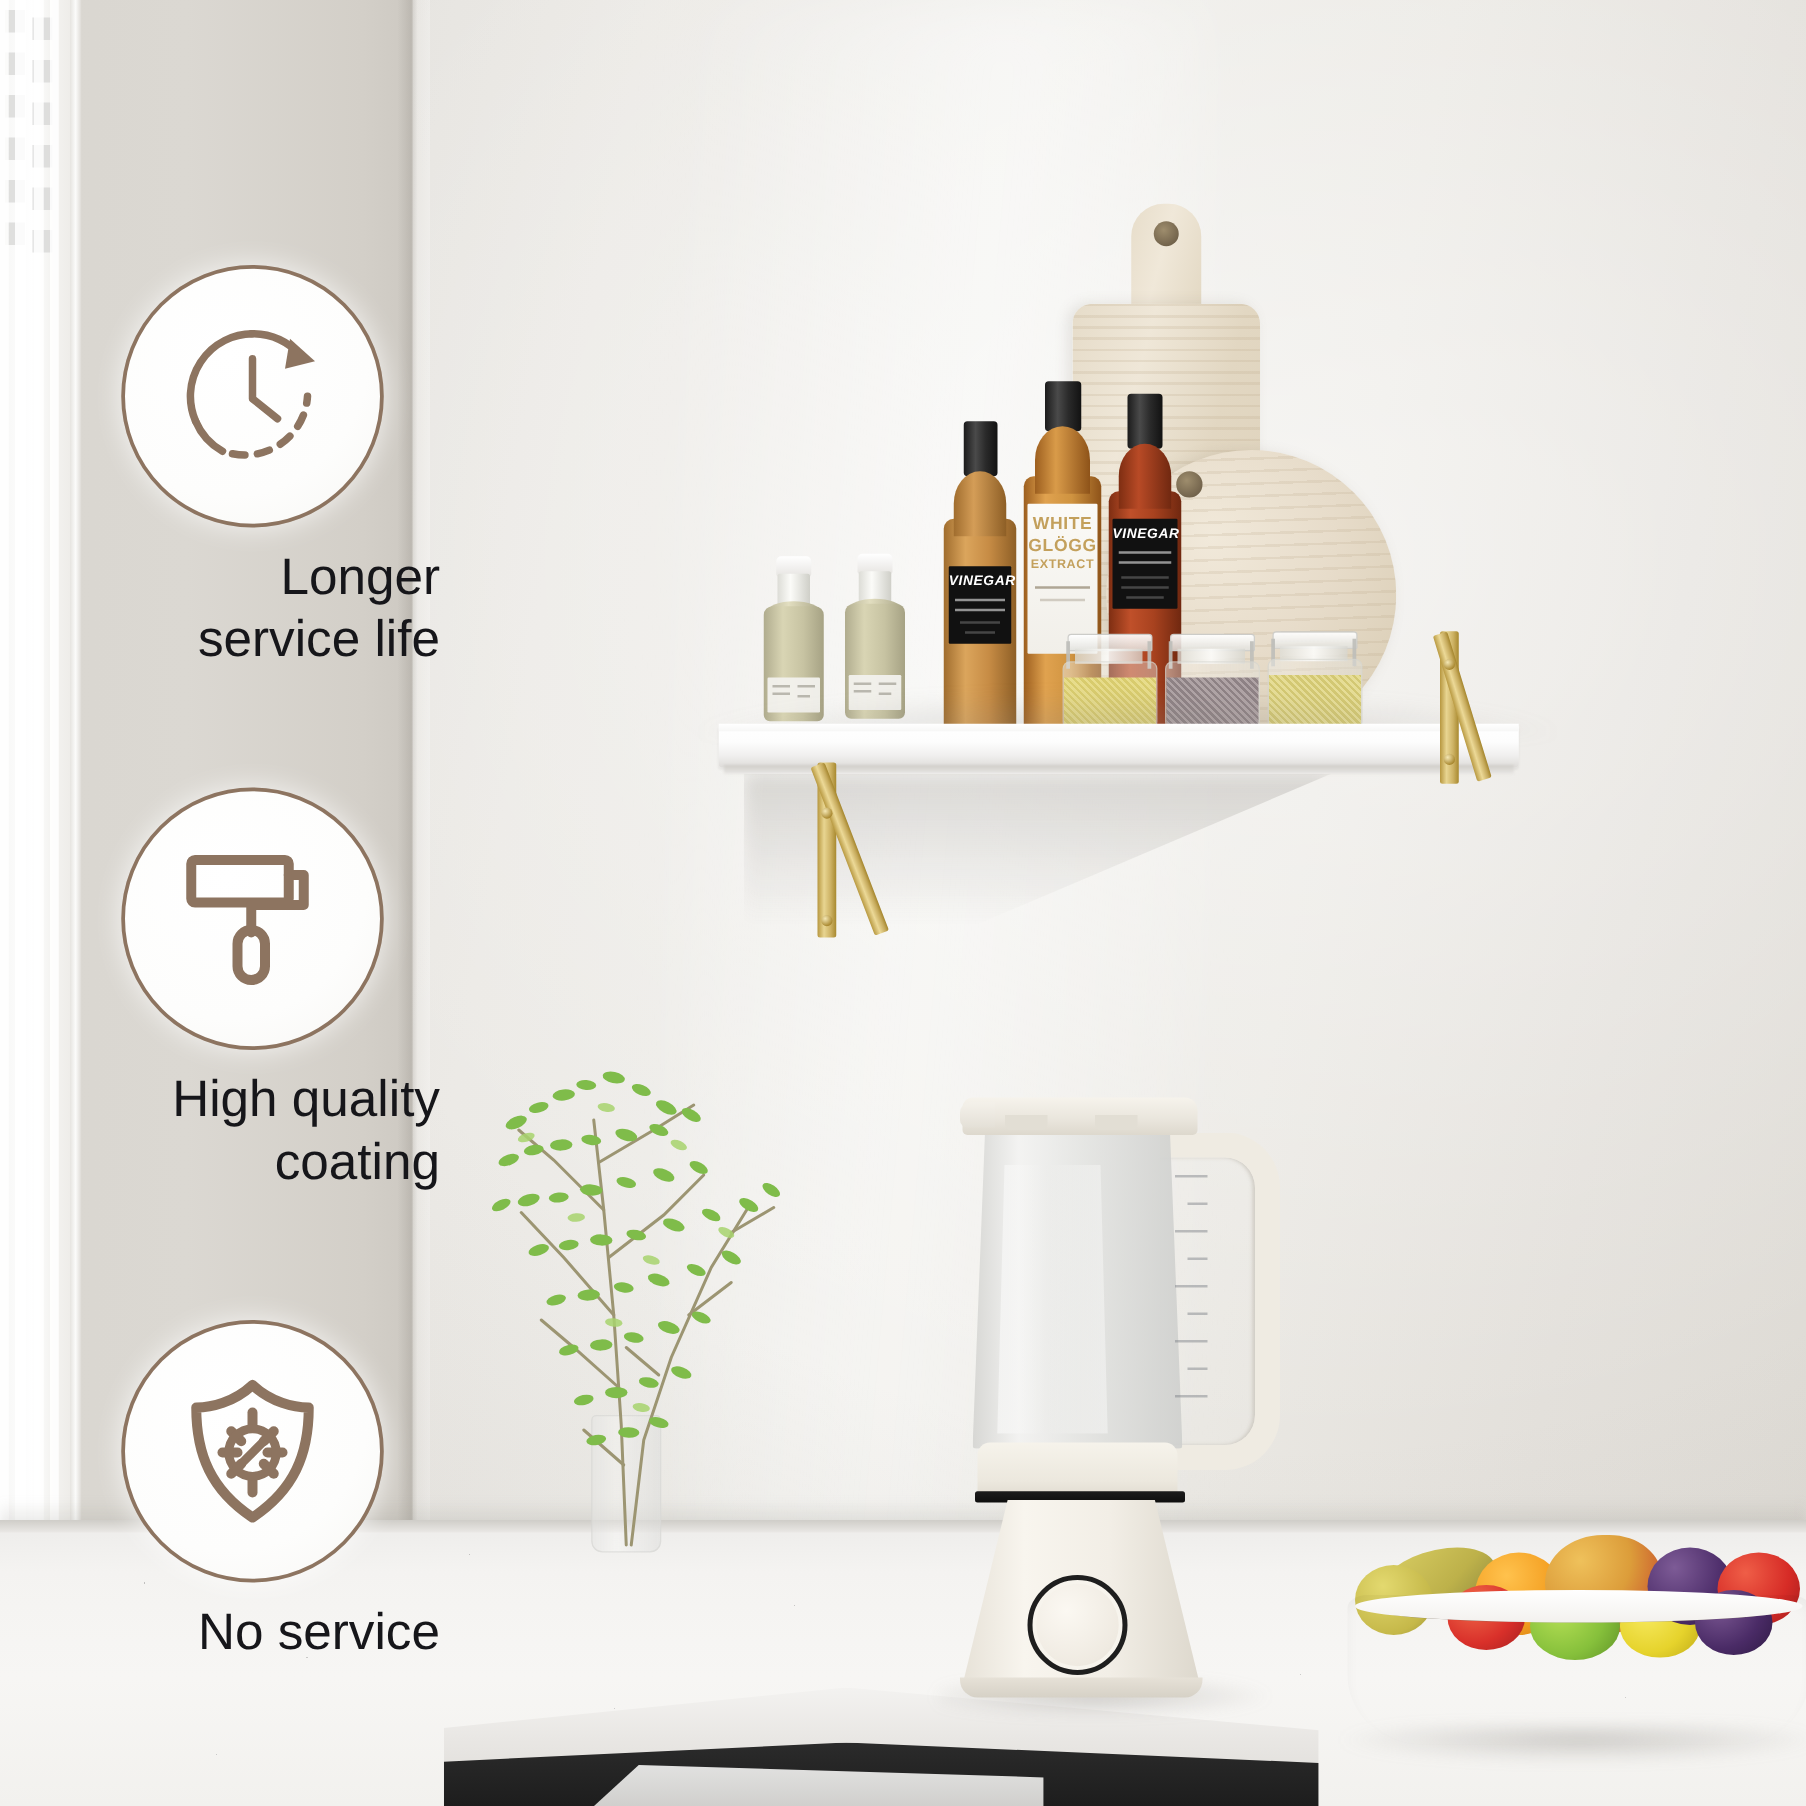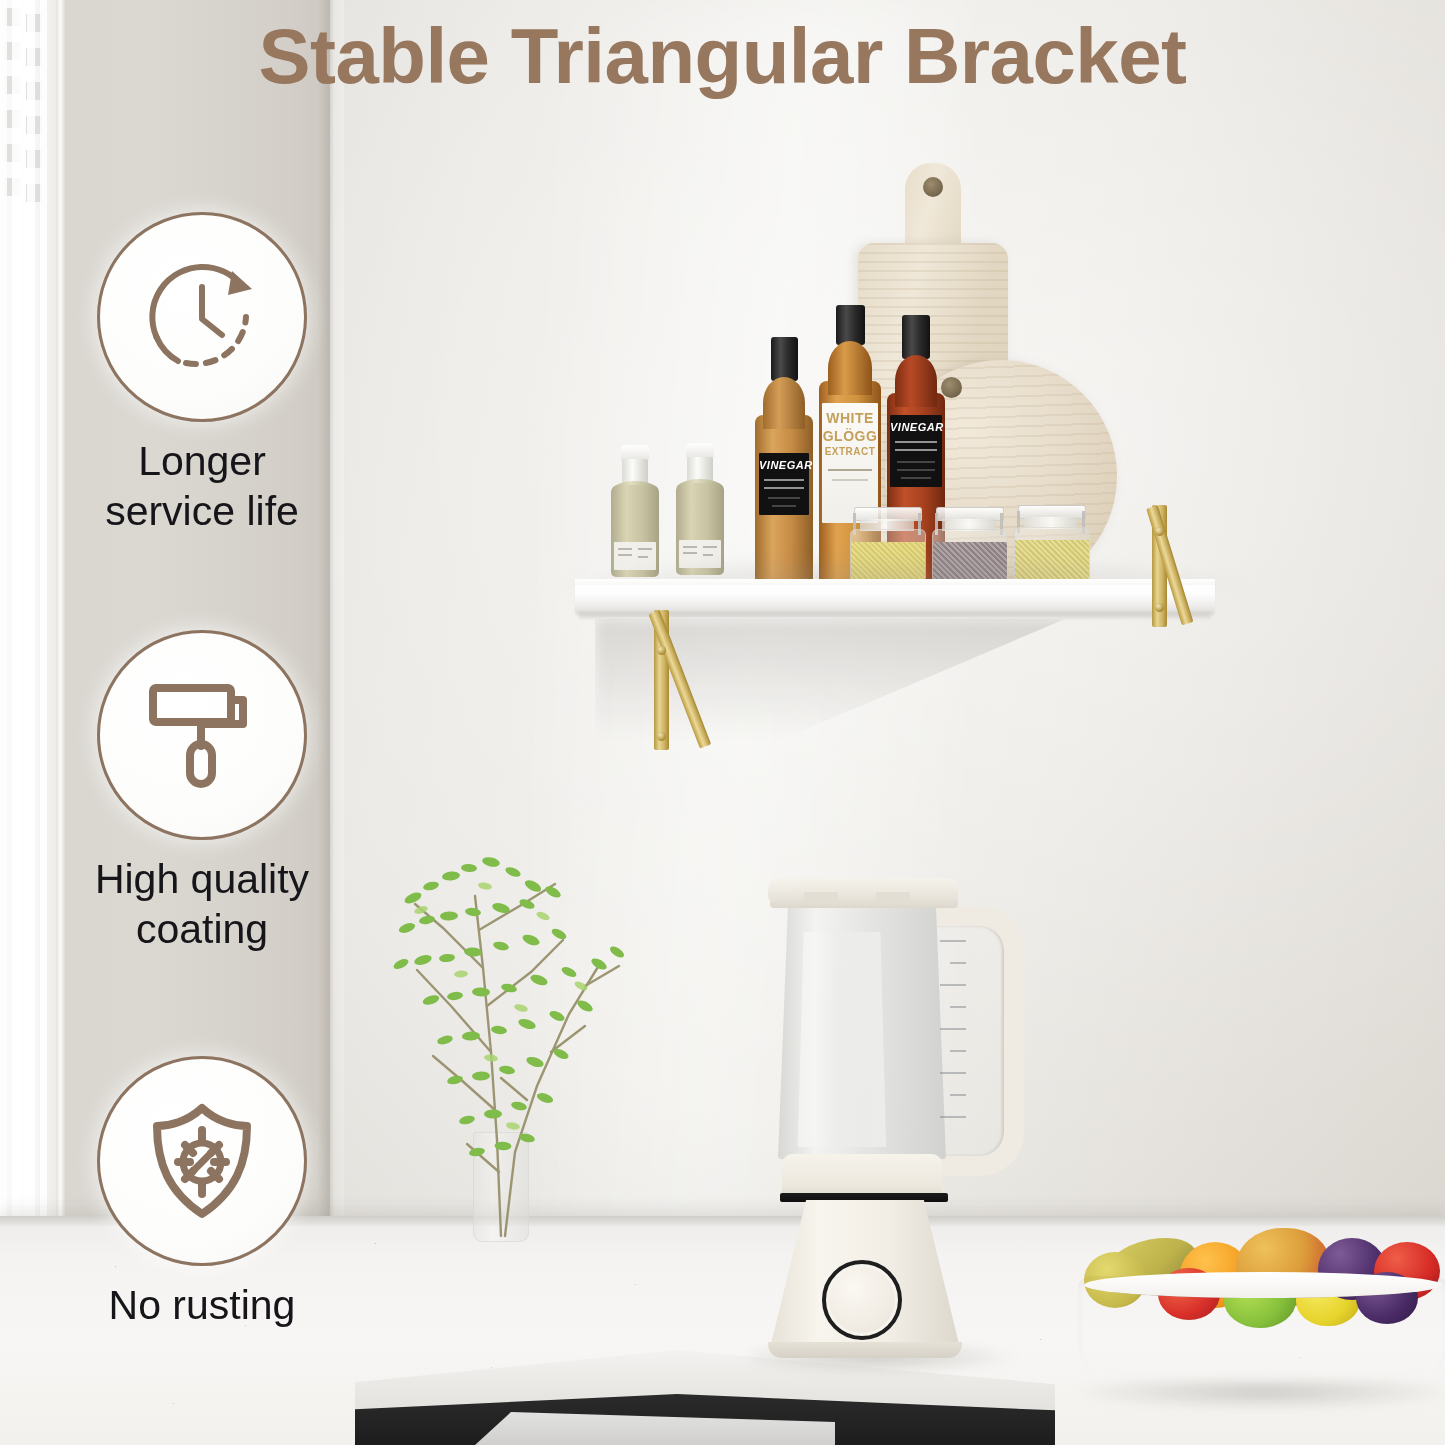--- a/index.html
+++ b/index.html
@@ -125,20 +125,21 @@
     background:radial-gradient(circle at 40% 34%, #ffffff 0%, #fdfdfc 62%, #f7f6f3 100%);
     border:3px solid #8d7460;
     box-shadow:0 0 22px rgba(255,255,255,0.75);
   }
   .f-circle svg{position:absolute;left:50%;top:50%;transform:translate(-50%,-50%);}
   .f-label{
     margin-top:14px;
     font-size:41px;line-height:1.22;
     color:#16161a;
     font-weight:400;
+    text-align:right;
   }
 
   
   .shelf-wrap{position:absolute;left:575px;top:155px;width:640px;height:575px;}
   .shelf-board{
     position:absolute;left:0;top:425px;width:640px;height:34px;
     background:linear-gradient(180deg,#ffffff 0%,#fdfdfd 40%,#f0efee 72%,#dedcd9 100%);
     border-radius:2px 2px 3px 3px;
     box-shadow:0 2px 2px rgba(0,0,0,0.05);
   }
@@ -628,21 +629,20 @@
     <div class="fruit" style="left:218px;top:48px;width:64px;height:50px;border-radius:48% 52% 50% 50%;
                 background:radial-gradient(circle at 34% 28%,#f7ea60,#e6d32c 58%,#bfaa18);"></div>
     <div class="fruit" style="left:240px;top:10px;width:68px;height:62px;background:radial-gradient(circle at 32% 26%,#7d5b96,#4e2e6b 58%,#321b48);"></div>
     <div class="fruit" style="left:296px;top:14px;width:66px;height:58px;background:radial-gradient(circle at 34% 28%,#ef5e47,#d62b26 58%,#9e1c1c);"></div>
     <div class="fruit" style="left:278px;top:44px;width:62px;height:52px;background:radial-gradient(circle at 32% 26%,#7a5792,#4a2b66 58%,#2f1a44);"></div>
     <div class="bowl-inner"></div>
     <div class="bowl"></div>
     <div class="bowl-rim"></div>
   </div>
 
-  <div class="title">Stable Triangular Bracket</div>
 
   <div class="feature" style="left:52px;top:212px;">
     <div class="f-circle">
       <svg width="132" height="132" viewBox="0 0 132 132">
         <path d="M66 16 A50 50 0 1 0 103 34" fill="none" stroke="#8d7460" stroke-width="6" stroke-linecap="round" stroke-dasharray="1 1000"></path>
         <path d="M20.5 86 A50 50 0 0 1 66 16 A50 50 0 0 1 105 34" fill="none" stroke="#8d7460" stroke-width="6" stroke-linecap="round"></path>
         <path d="M20.5 86 A50 50 0 0 0 42 110" fill="none" stroke="#8d7460" stroke-width="6" stroke-linecap="round"></path>
         <path d="M50 112 A50 50 0 0 0 110 66" fill="none" stroke="#8d7460" stroke-width="6" stroke-linecap="round" stroke-dasharray="10 10"></path>
         <polygon points="96,20 116,38 92,44" fill="#8d7460"></polygon>
         <path d="M66 36 L66 68 L86 84" fill="none" stroke="#8d7460" stroke-width="6" stroke-linecap="round" stroke-linejoin="round"></path>
@@ -680,17 +680,17 @@
           <line x1="46" y1="47" x2="54" y2="55"></line>
           <line x1="72" y1="73" x2="80" y2="81"></line>
           <line x1="46" y1="81" x2="54" y2="73"></line>
           <line x1="72" y1="55" x2="80" y2="47"></line>
         </g>
         <circle cx="63" cy="64" r="19" fill="none" stroke="#8d7460" stroke-width="7"></circle>
         <line x1="50" y1="77" x2="76" y2="51" stroke="#8d7460" stroke-width="7" stroke-linecap="round"></line>
       </svg>
     </div>
     <div class="f-label">
-      <div>No rusting</div>
+      <div>No service</div>
     </div>
   </div>
 
 </div>
 
 </body></html>

